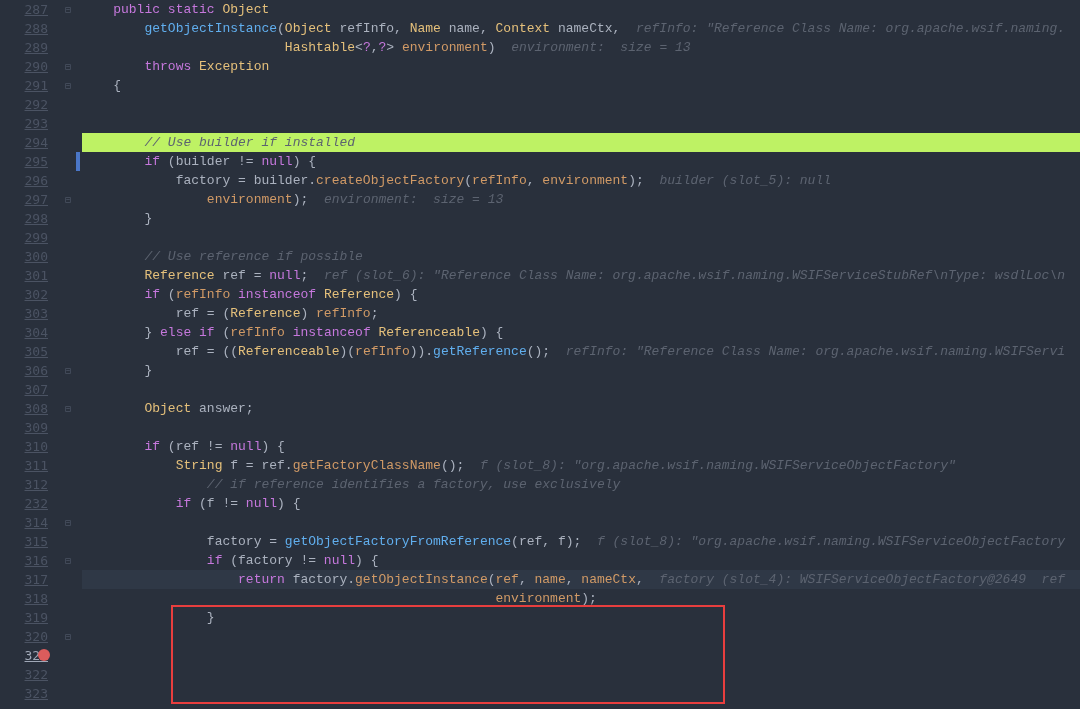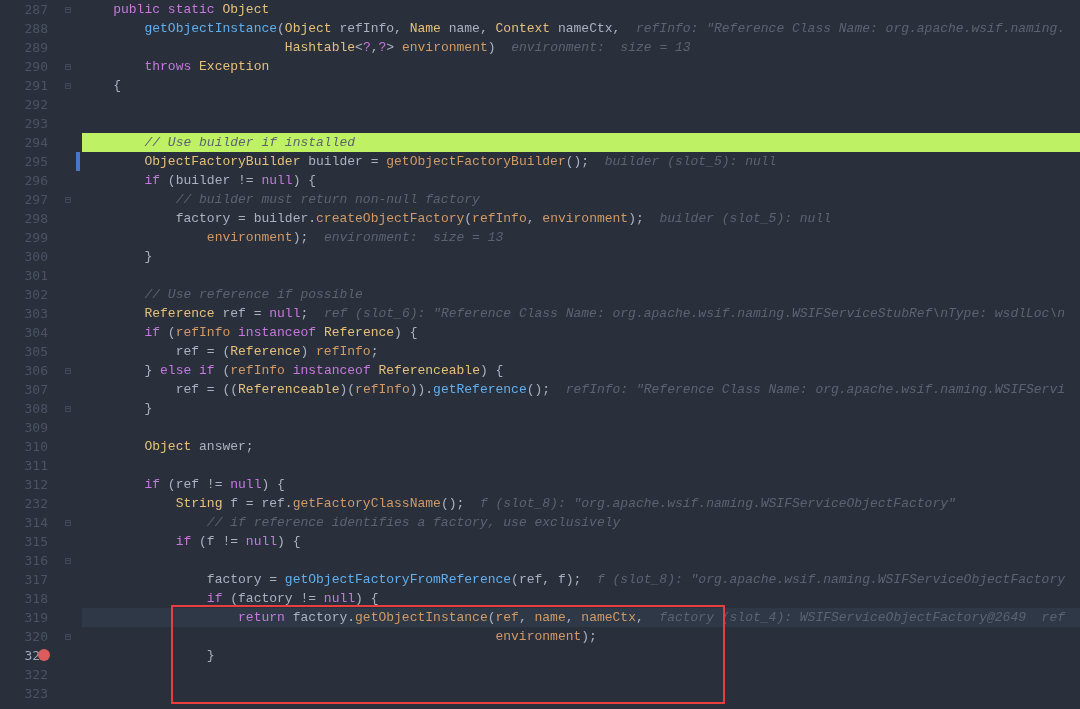--- a/index.html
+++ b/index.html
@@ -1,19 +1,19 @@
 <!DOCTYPE html>
 <html><head>
 <meta charset="utf-8">
 <style>
 * { margin:0; padding:0; box-sizing:border-box; }
 body { background:#29303c; font-family:"Menlo","Consolas",monospace; font-size:13px; line-height:19px; color:#abb2bf; overflow:hidden; white-space:nowrap; }
 .editor { display:flex; height:709px; width:1080px; position:relative; }
 .gutter { width:60px; background:#29303c; flex-shrink:0; text-align:right; padding-right:12px; color:#4b5363; user-select:none; position:relative; }
-.gutter .ln { height:19px; }
+.gutter .ln { height:19px;text-decoration:underline; }
 .gutter .bp { position:absolute; left:38px; top:0; width:12px; height:12px; background:#db5c5c; border-radius:50%; margin-top:3px; }
 .gutter .current { color:#a0a8b7; }
 .fold { width:16px; flex-shrink:0; color:#4b5363; position:relative; }
 .fold .fm { height:19px; font-size:10px; text-align:center; }
 .code { flex:1; position:relative; padding-left:6px; }
 .row { height:19px; position:relative; }
 .row.hl { background:#bef264; }
 .row.curline { background:#2f3846; }
 .k  { color:#c678dd; } 
 .t  { color:#e5c07b; } 
@@ -110,23 +110,21 @@
   <div class="code" id="code">
     <div class="scroll-marker" style="top: 152px;"></div>
   <pre class="row"><span class="p">    </span><span class="k">public static </span><span class="t">Object</span></pre>
       <pre class="row"><span class="p">        </span><span class="fn">getObjectInstance</span><span class="p">(</span><span class="t">Object </span><span class="p">refInfo</span><span class="p">, </span><span class="t">Name </span><span class="p">name</span><span class="p">, </span><span class="t">Context </span><span class="p">nameCtx</span><span class="p">,  </span><span class="c">refInfo: "Reference Class Name: org.apache.wsif.naming.</span></pre>
       <pre class="row"><span class="p">                          </span><span class="t">Hashtable</span><span class="p">&lt;</span><span class="k">?</span><span class="p">,</span><span class="k">?</span><span class="p">&gt; </span><span class="fno">environment</span><span class="p">)  </span><span class="c">environment:  size = 13</span></pre>
       <pre class="row"><span class="p">        </span><span class="k">throws </span><span class="t">Exception</span></pre>
       <pre class="row"><span class="p">    </span><span class="p">{</span></pre>
       <pre class="row"></pre>
       <pre class="row"></pre>
       <pre class="row hl"><span class="p">        </span><span class="c">// Use builder if installed</span></pre>
-      <pre class="row"><span class="p">        </span><span class="t">ObjectFactoryBuilder </span><span class="p">builder = </span><span class="fno">getObjectFactoryBuilder</span><span class="p">();  </span><span class="c">builder (slot_5): null</span></pre>
       <pre class="row"><span class="p">        </span><span class="k">if </span><span class="p">(builder != </span><span class="k">null</span><span class="p">) {</span></pre>
-      <pre class="row"><span class="p">            </span><span class="c">// builder must return non-null factory</span></pre>
       <pre class="row"><span class="p">            </span><span class="p">factory = builder.</span><span class="fno">createObjectFactory</span><span class="p">(</span><span class="fno">refInfo</span><span class="p">, </span><span class="fno">environment</span><span class="p">);  </span><span class="c">builder (slot_5): null</span></pre>
       <pre class="row"><span class="p">                </span><span class="fno">environment</span><span class="p">);  </span><span class="c">environment:  size = 13</span></pre>
       <pre class="row"><span class="p">        </span><span class="p">}</span></pre>
       <pre class="row"></pre>
       <pre class="row"><span class="p">        </span><span class="c">// Use reference if possible</span></pre>
       <pre class="row"><span class="p">        </span><span class="t">Reference </span><span class="p">ref = </span><span class="k">null</span><span class="p">;  </span><span class="c">ref (slot_6): "Reference Class Name: org.apache.wsif.naming.WSIFServiceStubRef\nType: wsdlLoc\n</span></pre>
       <pre class="row"><span class="p">        </span><span class="k">if </span><span class="p">(</span><span class="fno">refInfo </span><span class="k">instanceof </span><span class="t">Reference</span><span class="p">) {</span></pre>
       <pre class="row"><span class="p">            </span><span class="p">ref = (</span><span class="t">Reference</span><span class="p">) </span><span class="fno">refInfo</span><span class="p">;</span></pre>
       <pre class="row"><span class="p">        </span><span class="p">} </span><span class="k">else if </span><span class="p">(</span><span class="fno">refInfo </span><span class="k">instanceof </span><span class="t">Referenceable</span><span class="p">) {</span></pre>
       <pre class="row"><span class="p">            </span><span class="p">ref = ((</span><span class="t">Referenceable</span><span class="p">)(</span><span class="fno">refInfo</span><span class="p">)).</span><span class="fn">getReference</span><span class="p">();  </span><span class="c">refInfo: "Reference Class Name: org.apache.wsif.naming.WSIFServi</span></pre>

